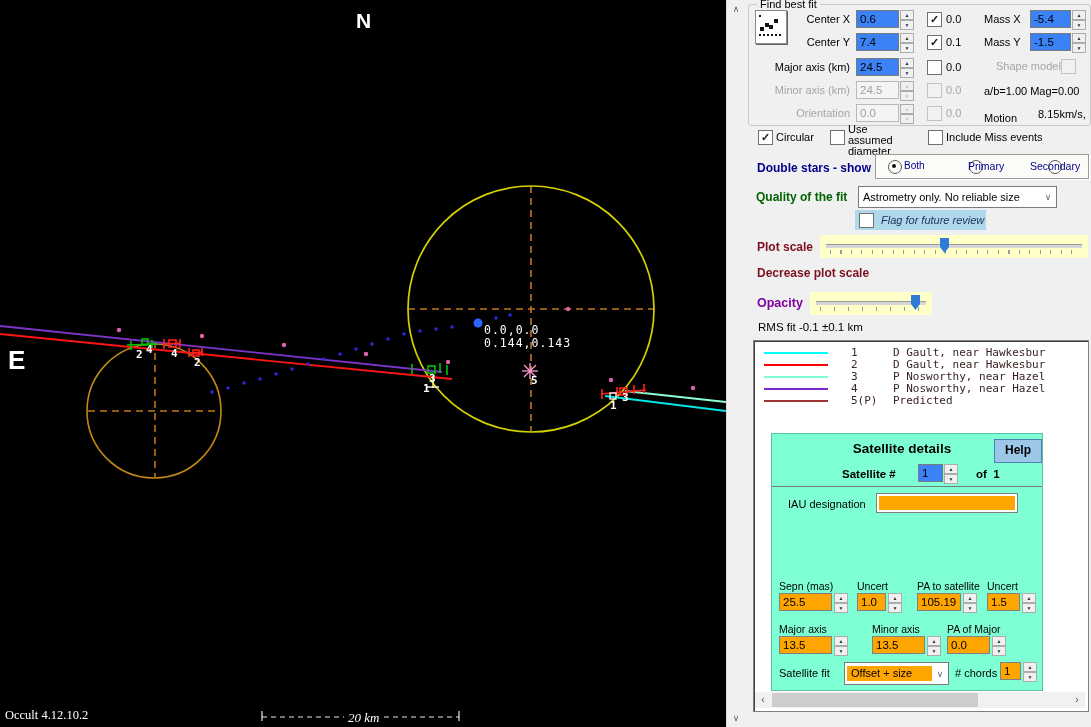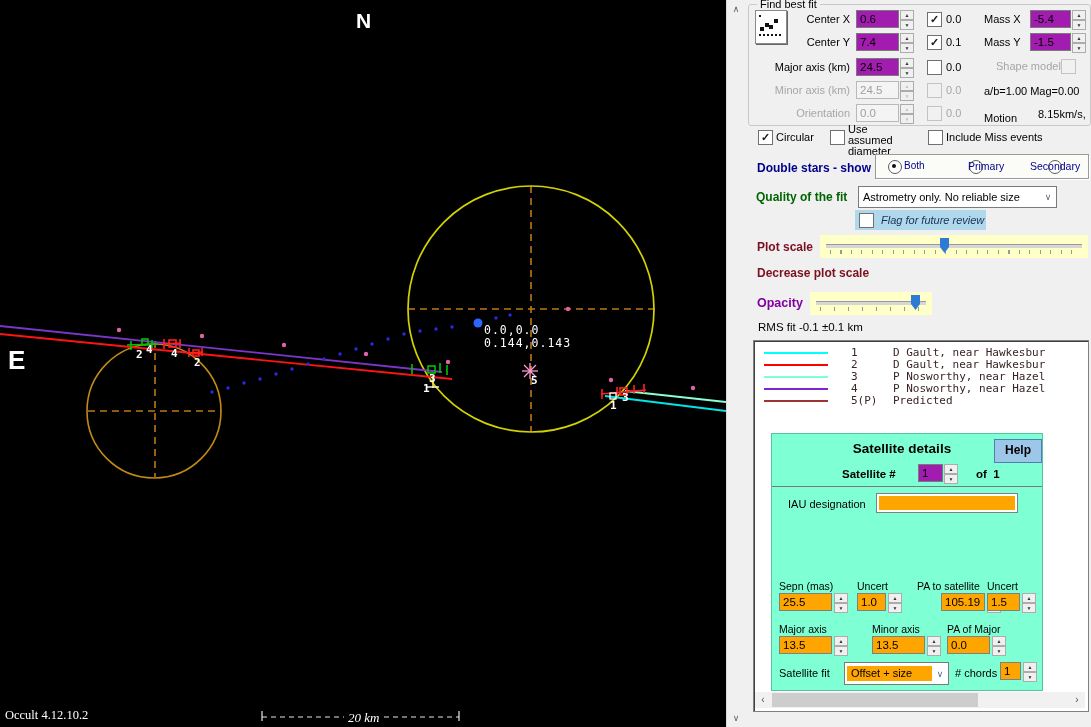--- a/index.html
+++ b/index.html
@@ -27,21 +27,21 @@
   .rlbl{text-align:right;}
   .dim{color:#A6A6A6;}
   .b{font-weight:bold;}
   .navy{color:#00008B;font-size:12px;}
   .green{color:#006400;font-size:12px;}
   .maroon{color:#7B1020;font-size:12px;}
   .purple{color:#8000A0;font-size:12.5px;}
   
   .spin{display:flex;align-items:stretch;height:18px;}
   .spin input{width:38px;height:16px;border:1px solid #7A7A7A;font:11.5px "Liberation Sans",sans-serif;
-              padding:0 0 0 3px;background:#a21caf;color:#000;}
+              padding:0 0 0 3px;background:#3b82f6;color:#000;}
   .ud{display:inline-flex;flex-direction:column;width:14px;margin-left:1px;}
   .ud i{flex:1;font-style:normal;font-size:5px;line-height:8px;text-align:center;
         background:#F0F0F0;border:1px solid #ACACAC;color:#333;}
   .dis input{color:#9F9F9F;background:#F4F4F4;border-color:#B9B9B9;}
   .dis .ud i{color:#C4C4C4;}
   .ospin input{background:#FFA500;border:1px solid #808080;}
   .ospin .ud{margin-left:2px;}
   
   .cb{display:inline-block;width:13px;height:13px;background:#fff;border:1px solid #707070;
       font-size:11px;line-height:12px;text-align:center;color:#1a1a1a;font-weight:bold;}
@@ -418,21 +418,21 @@
           </span>
         </span>
       <span class="abs spin ospin" style="left:85px;top:159px">
         <input style="width: 24px;" value="1.0">
         <span class="ud">
             <i>▲</i>
             <i>▼</i>
           </span>
         </span>
       <span class="abs spin ospin" style="left:145px;top:159px">
-        <input style="width: 39px; margin-left: 24px;" value="105.19">
+        <input style="width: 39px;" value="105.19">
         <span class="ud">
             <i>▲</i>
             <i>▼</i>
           </span>
         </span>
       <span class="abs spin ospin" style="left:215px;top:159px">
         <input style="width: 28px;" value="1.5">
         <span class="ud">
             <i>▲</i>
             <i>▼</i>

